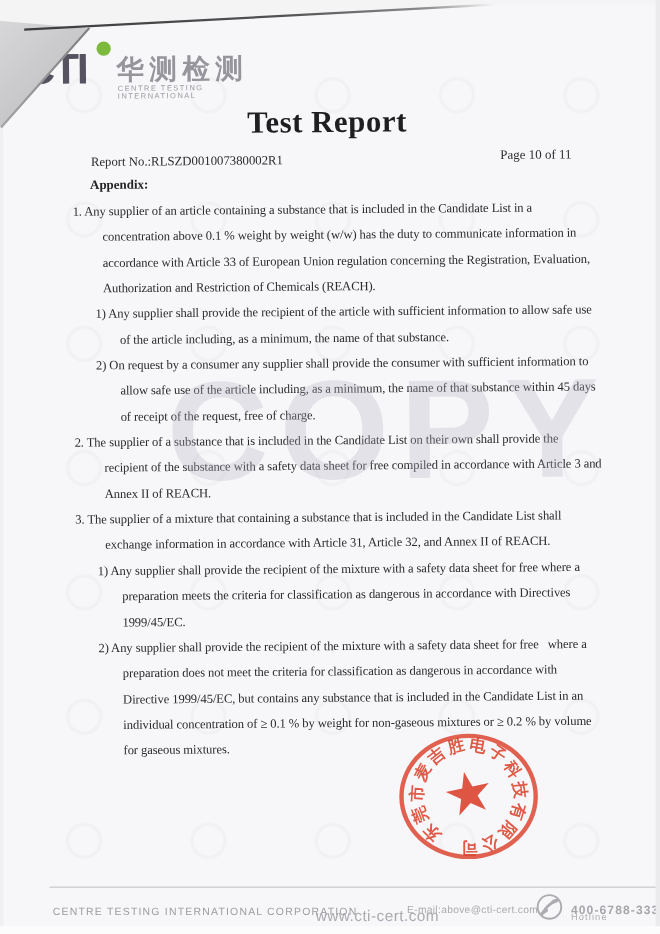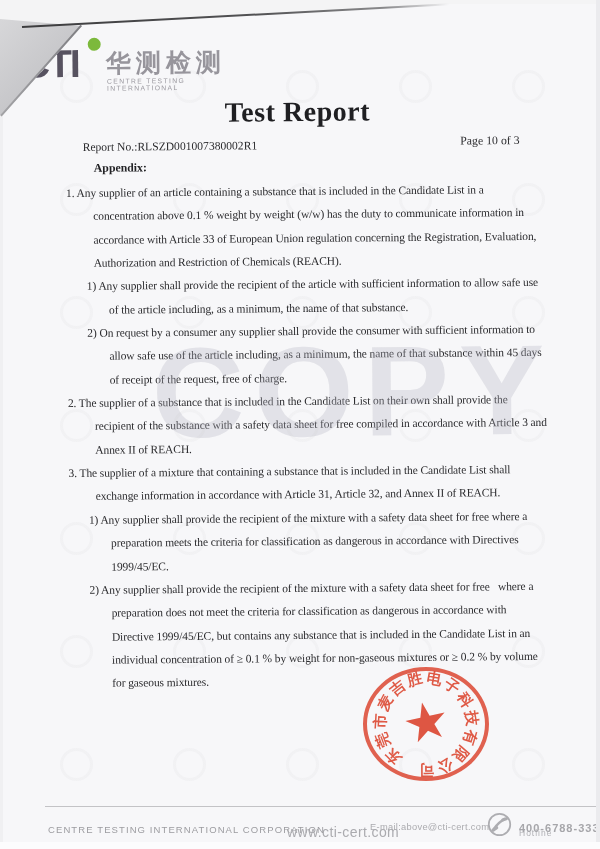--- a/index.html
+++ b/index.html
@@ -70,21 +70,21 @@
   }
 
   
   .doc-title {
     position:absolute; left:0; top:96px; width:600px; text-align:center;
     font-size:28px; font-weight:700; color:#1f1f22; letter-spacing:0.5px;
   }
   .report-row { position:absolute; left:85px; top:135px; width:437px; display:flex; justify-content:space-between; }
   .report-no { font-size:11.6px; color:#2c2c2f; padding-top:4px; }
   .page-ind  { font-size:11.8px; color:#2c2c2f; }
-  .appendix  { position:absolute; left:96px; top:159px; font-size:11.8px; font-weight:700; color:#232326; }
+  .appendix  { position:absolute; left:84px; top:159px; font-size:11.8px; font-weight:700; color:#232326; }
 
   
   .copy-wm {
     position:absolute; left:152px; top:318px; z-index:1;
     font-family:"Liberation Sans","DejaVu Sans",sans-serif;
     font-size:128px; font-weight:700; letter-spacing:10px;
     color:rgba(178,178,192,0.30);
   }
 
   
@@ -138,21 +138,21 @@
   <div class="logo">
     <div class="logo-acronym">CTI</div>
     <div class="logo-dot"></div>
     <div class="logo-cn">华测检测</div>
     <div class="logo-sub">CENTRE TESTING INTERNATIONAL</div>
   </div>
 
   <div class="doc-title">Test Report</div>
   <div class="report-row">
     <span class="report-no">Report No.:RLSZD001007380002R1</span>
-    <span class="page-ind">Page 10 of 3</span>
+    <span class="page-ind">Page 10 of 11</span>
   </div>
   <div class="appendix">Appendix:</div>
 
   <div class="copy-wm">COPY</div>
 
   <div class="body-lines">
       <div class="bline ind0">1. Any supplier of an article containing a substance that is included in the Candidate List in a</div>
       <div class="bline ind1">concentration above 0.1 % weight by weight (w/w) has the duty to communicate information in</div>
       <div class="bline ind1">accordance with Article 33 of European Union regulation concerning the Registration, Evaluation,</div>
       <div class="bline ind1">Authorization and Restriction of Chemicals (REACH).</div>

